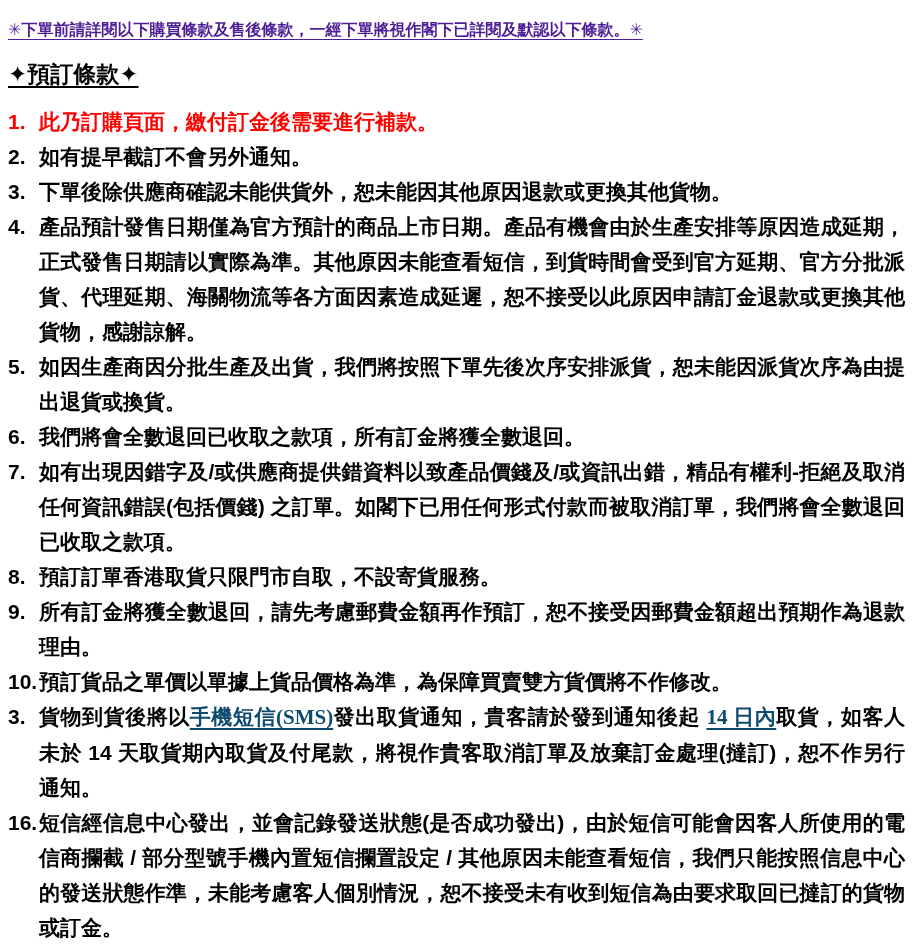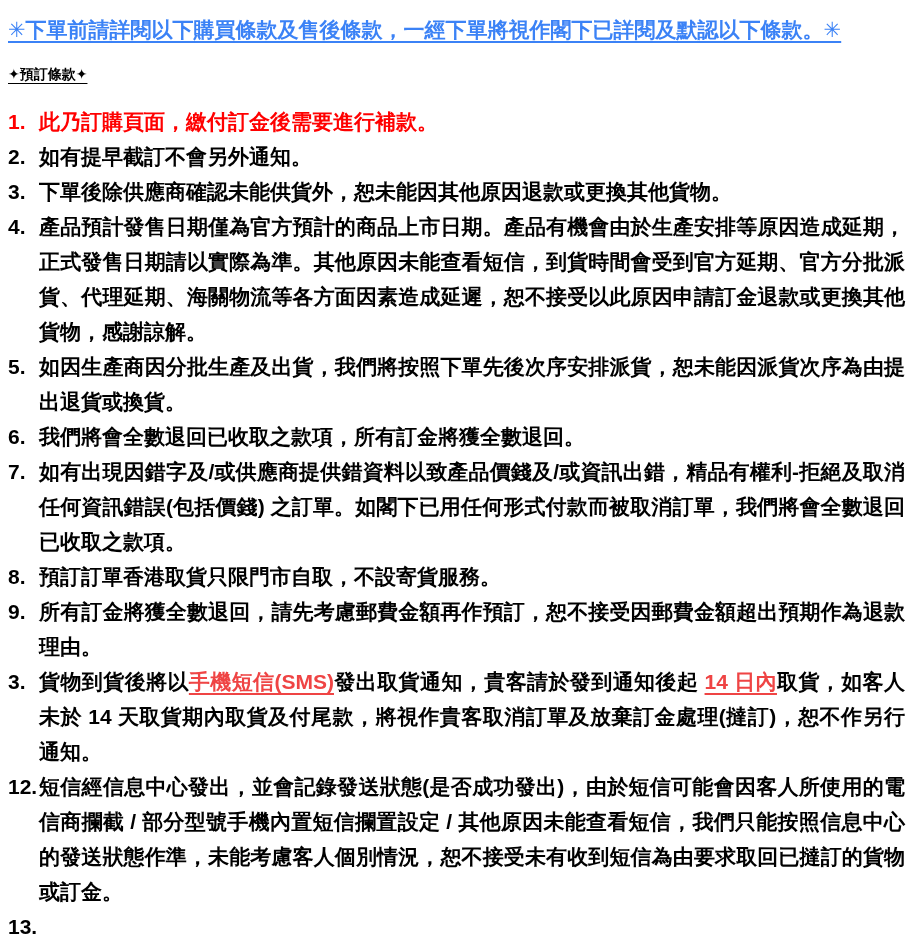--- a/index.html
+++ b/index.html
@@ -13,31 +13,31 @@
     height: 948px;
     overflow: hidden;
     font-family: "Liberation Sans", "DejaVu Sans", sans-serif;
     font-weight: 700;
     color: #000000;
   }
   .page {
     padding: 13px 8px 0 8px;
   }
   .header-notice {
-    color: #3b82f6;
-    font-size: 21px;
+    color: #4c1d95;
+    font-size: 16px;
     line-height: 33px;
     text-decoration: underline;
     text-underline-offset: 4px;
     margin-bottom: 12px;
     white-space: nowrap;
   }
   .section-title {
     color: #000000;
-    font-size: 14px;
+    font-size: 23px;
     line-height: 33px;
     margin-bottom: 13px;
   }
   .section-title .title-text {
     text-decoration: underline;
     text-underline-offset: 4px;
   }
   .terms-list {
     margin: 0;
     padding: 0;
@@ -55,23 +55,24 @@
   }
   .term-text {
     flex: 1 1 auto;
     text-align: justify;
     text-justify: inter-ideograph;
   }
   .red {
     color: #ff0000;
   }
   .red-underline {
-    color: #ef4444;
+    color: #0c4a6e;
     text-decoration: underline;
     text-underline-offset: 4px;
+    font-family: Liberation Serif, serif;
   }
 </style>
 </head>
 <body>
 
 <div class="page">
 
   <div class="header-notice">✳下單前請詳閱以下購買條款及售後條款，一經下單將視作閣下已詳閱及默認以下條款。✳</div>
 
   <div class="section-title">
@@ -118,28 +119,32 @@
     <li class="term-row">
       <span class="term-num">8.</span>
       <div class="term-text">預訂訂單香港取貨只限門市自取，不設寄貨服務。</div>
     </li>
 
     <li class="term-row">
       <span class="term-num">9.</span>
       <div class="term-text">所有訂金將獲全數退回，請先考慮郵費金額再作預訂，恕不接受因郵費金額超出預期作為退款理由。</div>
     </li>
 
+    <li class="term-row">
+      <span class="term-num">10.</span>
+      <div class="term-text">預訂貨品之單價以單據上貨品價格為準，為保障買賣雙方貨價將不作修改。</div>
+    </li>
 
     <li class="term-row">
       <span class="term-num">3.</span>
       <div class="term-text"><span>貨物到貨後將以</span><span class="red-underline">手機短信(SMS)</span><span>發出取貨通知，貴客請於發到通知後起 </span><span class="red-underline">14 日內</span><span>取貨，如客人未於 14 天取貨期內取貨及付尾款，將視作貴客取消訂單及放棄訂金處理(撻訂)，恕不作另行通知。</span></div>
     </li>
 
     <li class="term-row">
-      <span class="term-num">12.</span>
+      <span class="term-num">16.</span>
       <div class="term-text">短信經信息中心發出，並會記錄發送狀態(是否成功發出)，由於短信可能會因客人所使用的電信商攔截 / 部分型號手機內置短信攔置設定 / 其他原因未能查看短信，我們只能按照信息中心的發送狀態作準，未能考慮客人個別情況，恕不接受未有收到短信為由要求取回已撻訂的貨物或訂金。</div>
     </li>
 
     <li class="term-row">
       <span class="term-num">13.</span>
       <div class="term-text"></div>
     </li>
 
   </ul>
 </div>

